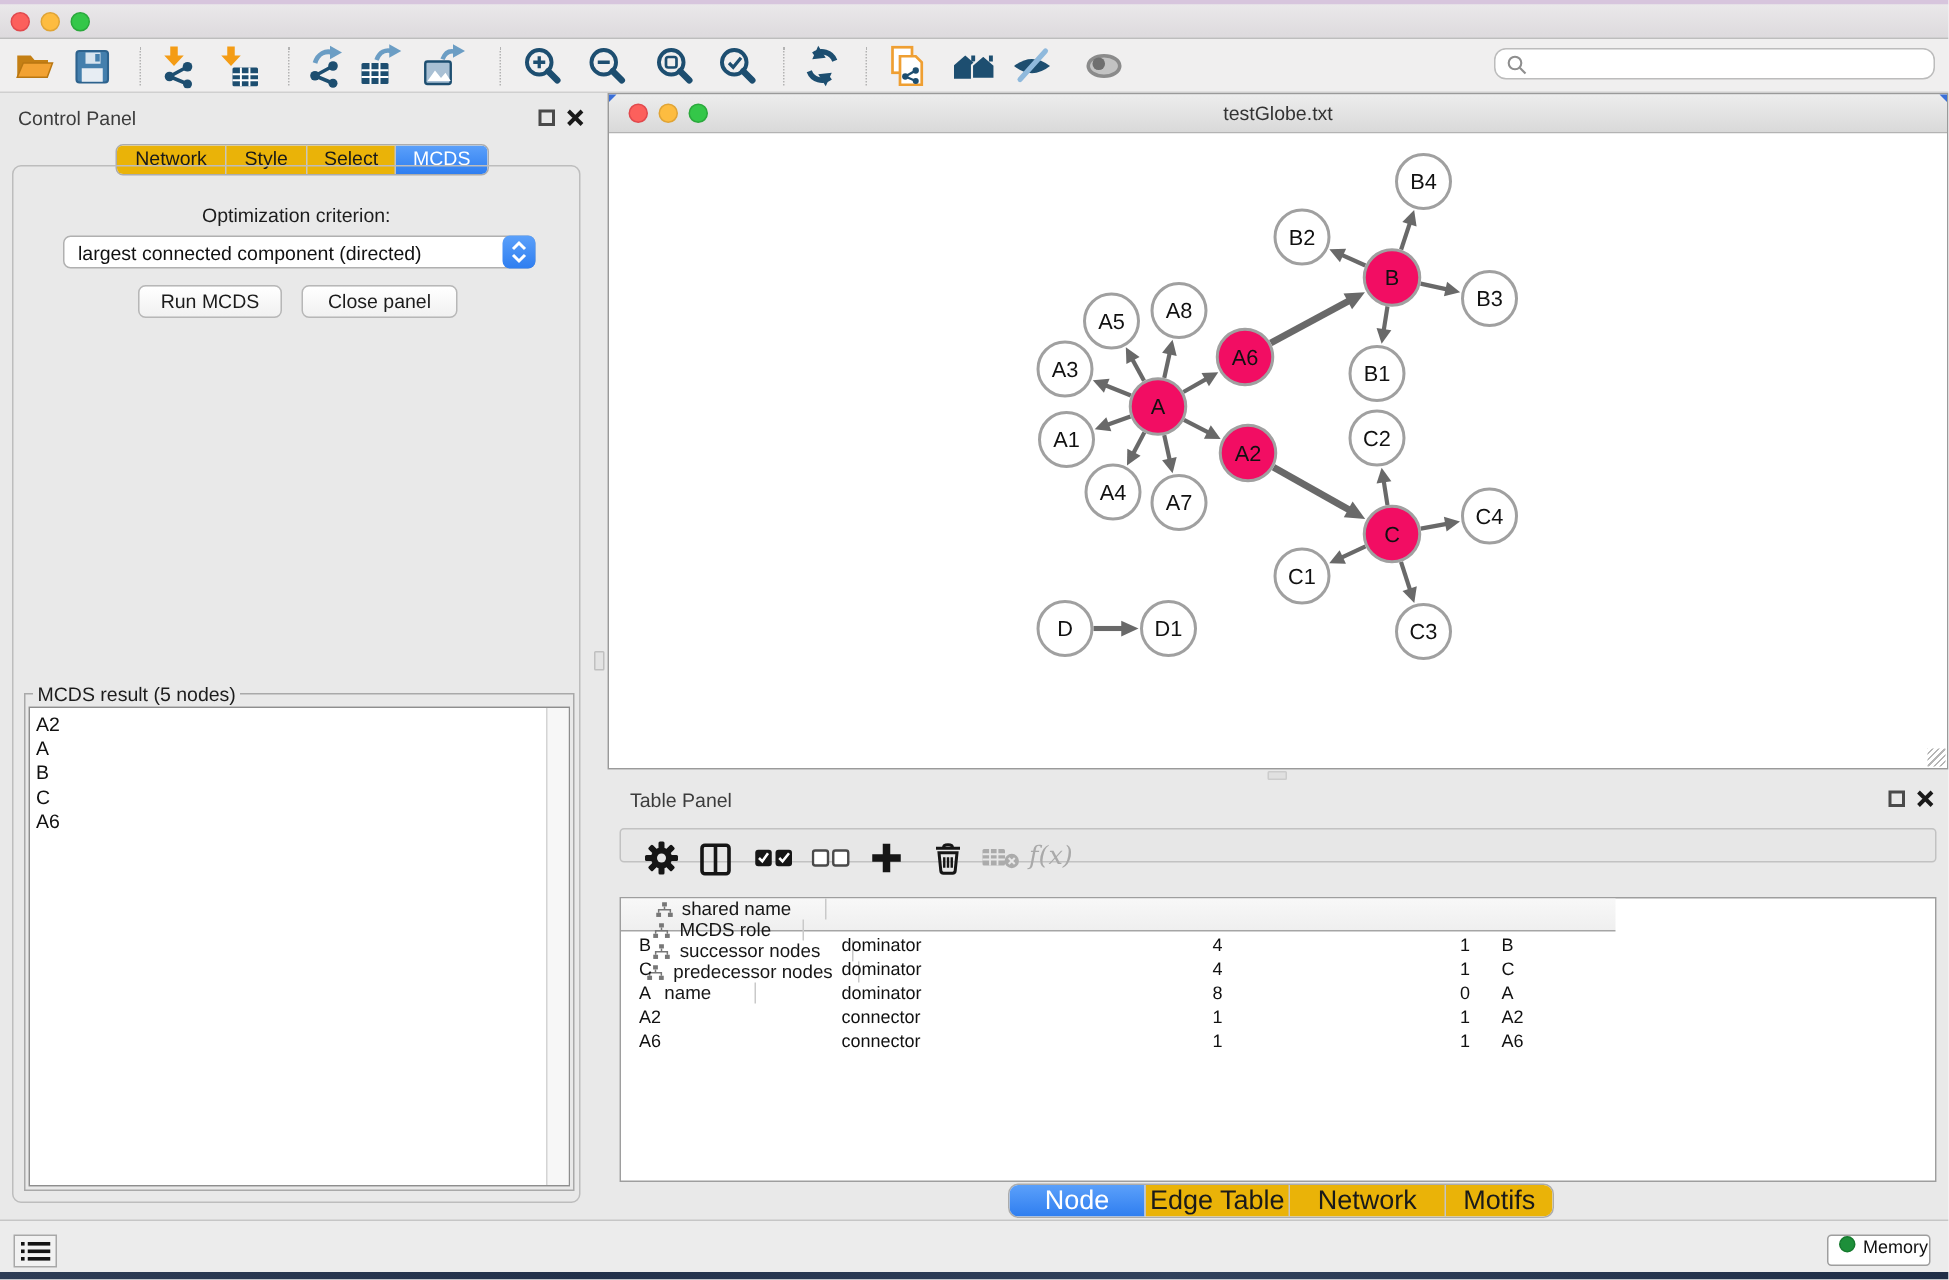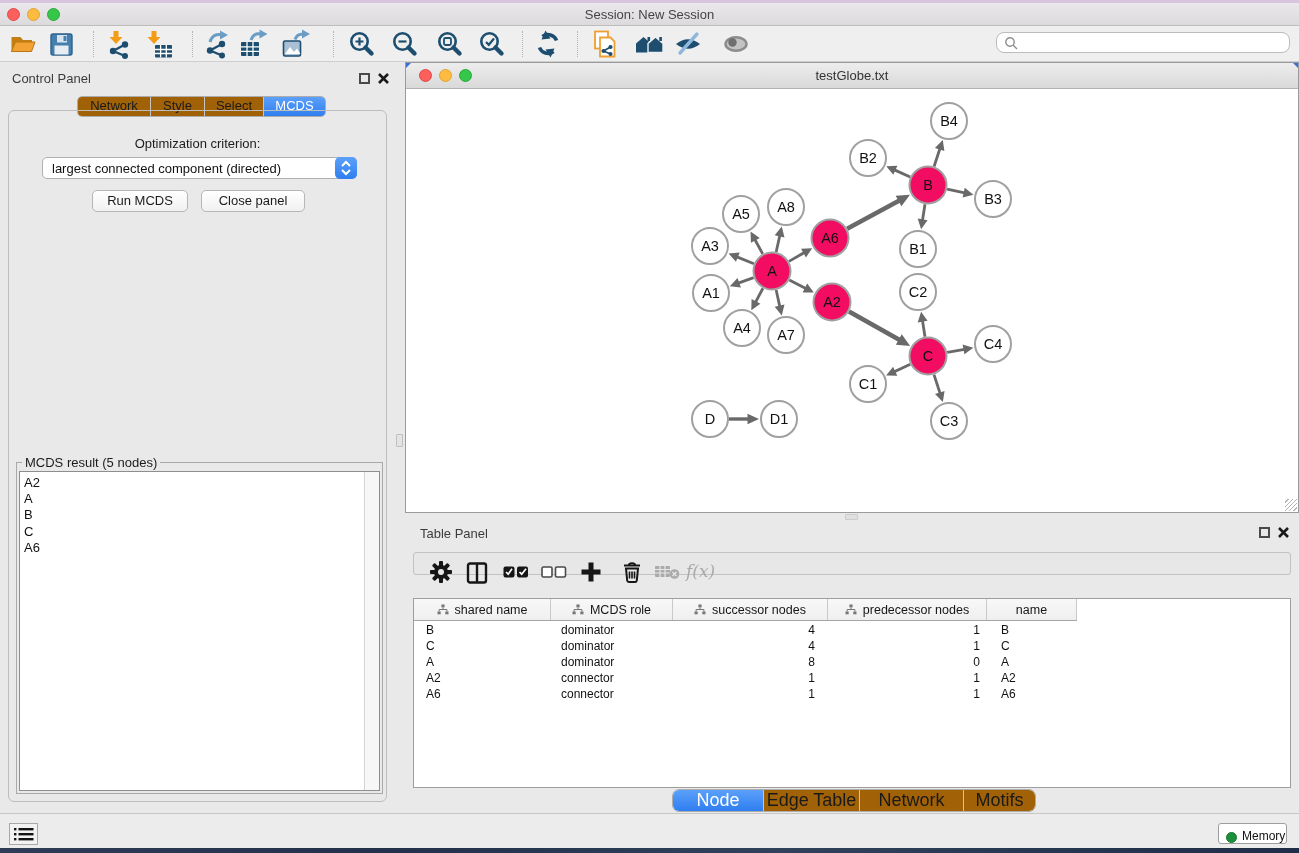--- a/index.html
+++ b/index.html
@@ -23,21 +23,21 @@
   #search-field { position:absolute; left:996px; top:6px; width:294px; height:21px; background:#fff; border:1px solid #bcbcbc; border-radius:8px; }
   #search-field svg { position:absolute; left:7px; top:3px; }
 
   #cp-title { left:12px; top:71px; font-size:13px; color:#3c3c3c; }
   .float-btn { position:absolute; width:11px; height:11px; border:2px solid #4a4a4a; }
   .close-btn { position:absolute; width:13px; height:13px; }
   #cp-float { left:359px; top:73px; }
   #cp-close { left:377px; top:72px; }
 
   .segtabs { position:absolute; display:flex; height:21px; background:#fff; border:1px solid #acacac; border-radius:5px; overflow:hidden; }
-  .segtabs .seg { display:block; text-align:center; font-size:13px; line-height:18px; color:#1a1a1a; border-right:1px solid #c4c4c4; background:#a16207; }
+  .segtabs .seg { display:block; text-align:center; font-size:13px; line-height:18px; color:#1a1a1a; border-right:1px solid #c4c4c4; background:#eab308; }
   .segtabs .seg:last-child { border-right:none; }
   .segtabs .seg.sel { background:linear-gradient(#5ba0fa,#2f7ef0); color:#fff; }
   #cp-tabs { left:77px; top:96px; }
   #cp-tabs .seg:nth-child(1){ width:73px; }
   #cp-tabs .seg:nth-child(2){ width:54px; }
   #cp-tabs .seg:nth-child(3){ width:59px; }
   #cp-tabs .seg:nth-child(4){ width:61px; }
 
   #cp-box { left:8px; top:110px; width:379px; height:692px; border:1px solid #bdbdbd; border-radius:6px; }
   #opt-label { left:8px; top:136px; width:379px; text-align:center; font-size:13px; color:#1c1c1c; }
@@ -74,56 +74,55 @@
   #split-handle-bottom { left:845px; top:514px; width:13px; height:6px; background:#e0e0e0; border:1px solid #cccccc; border-radius:1px; }
 
   #tp-title { left:420px; top:526px; font-size:13px; color:#3c3c3c; }
   #tp-float { left:1259px; top:527px; }
   #tp-close { left:1277px; top:526px; }
   #tp-toolbar { left:413px; top:552px; width:878px; height:23px; background:#e7e7e7; border:1px solid #c2c2c2; border-radius:3px; }
   .tpi { position:absolute; top:7px; }
   #fx-label { position:absolute; left:272px; top:8px; font-family:"DejaVu Serif", serif; font-style:italic; font-size:17px; color:#a9a9a9; }
 
   #node-table { left:413px; top:598px; width:878px; height:190px; background:#fff; border:1px solid #9e9e9e; }
-  #nt-header { position:absolute; left:0; top:0; width:663px; height:22px; background:linear-gradient(#f8f8f8,#efefef); border-bottom:1px solid #a5a5a5; display:flex; }
+  #nt-header { position:absolute; left:0; top:0; width:663px; height:22px; background:linear-gradient(#f8f8f8,#efefef); border-bottom:1px solid #a5a5a5; display:flex;flex-direction:column; }
   .hcell { display:flex; align-items:center; justify-content:center; gap:6px; font-size:12.5px; color:#161616; border-right:1px solid #c9c9c9; height:100%; }
   .hcell.c0 { width:137px; } .hcell.c1 { width:122px; } .hcell.c2 { width:155px; } .hcell.c3 { width:159px; } .hcell.c4 { width:90px; }
   #nt-rows { position:absolute; left:0; top:23px; width:100%; }
   .trow { display:flex; height:16px; font-size:12px; color:#111; align-items:center; }
   .tcell { height:16px; line-height:16px; white-space:nowrap; }
   .tcell.c0 { width:137px; padding-left:12px; }
   .tcell.c1 { width:122px; padding-left:10px; }
   .tcell.c2 { width:155px; text-align:right; padding-right:13px; }
   .tcell.c3 { width:159px; text-align:right; padding-right:7px; }
   .tcell.c4 { width:90px; padding-left:14px; }
 
   #tp-tabs { left:672px; top:789px; border-radius:7px; height:23px; }
   #tp-tabs .seg { font-size:18px; line-height:20px; }
   #tp-tabs .seg:nth-child(1){ width:91px; }
   #tp-tabs .seg:nth-child(2){ width:96px; }
   #tp-tabs .seg:nth-child(3){ width:104px; }
   #tp-tabs .seg:nth-child(4){ width:71px; }
 
   #statusbar { left:0; top:813px; width:1299px; height:35px; background:#ececec; border-top:1px solid #c6c6c6; }
   #list-btn { position:absolute; left:9px; top:9px; width:29px; height:22px; background:#f2f2f2; border:1px solid #a8a8a8; }
-  #memory-btn { position:absolute; left:1218px; top:9px; width:69px; height:21px; background:#fff; border:1px solid #9e9e9e; border-radius:3px; display:flex; align-items:flex-end; gap:5px; padding-left:7px; }
+  #memory-btn { position:absolute; left:1218px; top:9px; width:69px; height:21px; background:#fff; border:1px solid #9e9e9e; border-radius:3px; display:flex; align-items:flex-start; gap:5px; padding-left:7px; }
   #memory-btn .dot { width:11px; height:11px; border-radius:50%; background:#1d8f3a; border:1px solid #157a2e; }
   #memory-btn .lbl { font-size:12px; color:#111; }
 </style>
 </head>
 <body>
 
 <div id="app">
   <div class="abs" id="strip-top"></div>
 
   <div class="abs" id="titlebar">
     <span class="tl tl1"></span>
     <span class="tl tl2"></span>
     <span class="tl tl3"></span>
-    <div id="app-title">Session: New Session</div>
   </div>
 
   <div class="abs" id="toolbar">
     <svg class="tbi" style="left:8px" viewBox="0 0 30 30">
       <path d="M3.5 8 h9 l2.5 3 h9 v11 h-20.5 z" fill="#c47f14"></path>
       <path d="M7.5 13 h19.5 l-3.5 9.5 h-20 z" fill="#f2a233" stroke="#b97712" stroke-width="1"></path>
     </svg>
     <svg class="tbi" style="left:46px" viewBox="0 0 30 30">
       <rect x="5" y="5" width="21" height="21" rx="2" fill="#447fad" stroke="#2d628d" stroke-width="1.4"></rect>
       <rect x="11" y="6" width="10" height="7.5" fill="#d7e4ef"></rect>

